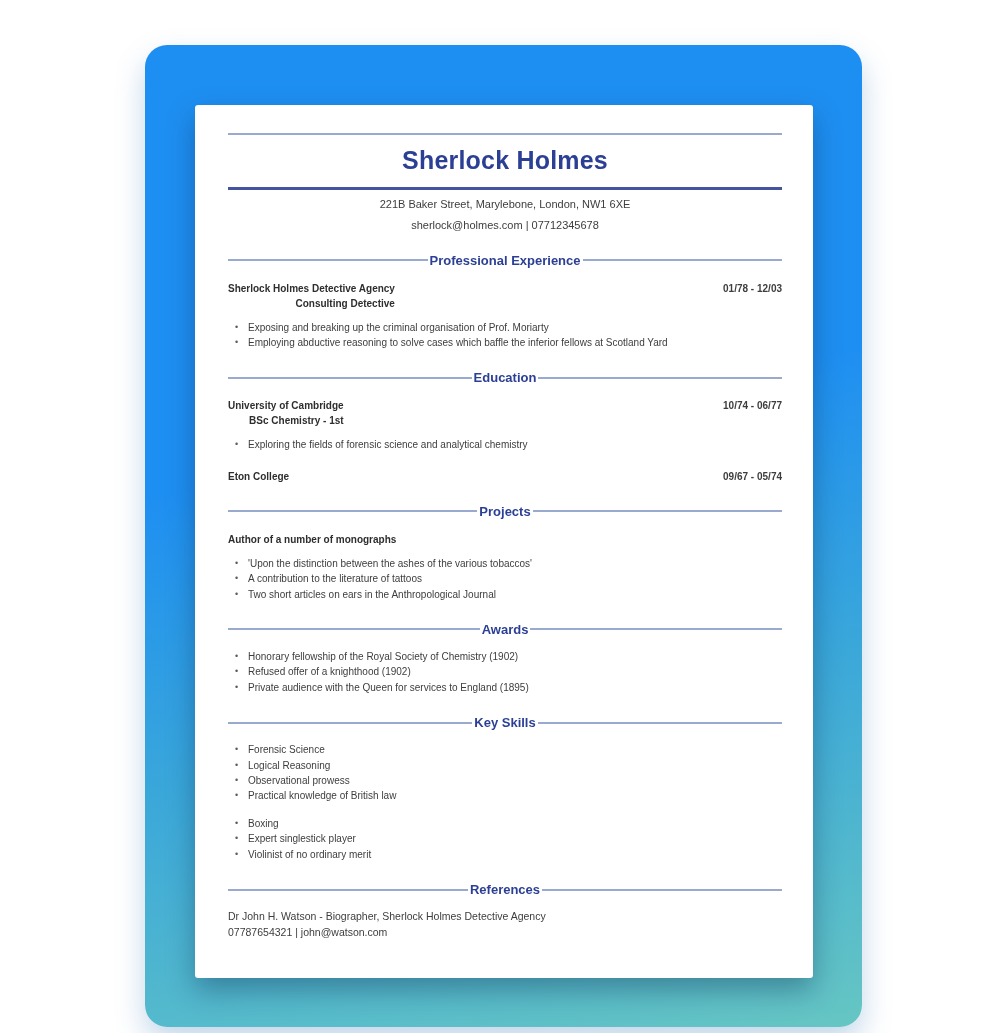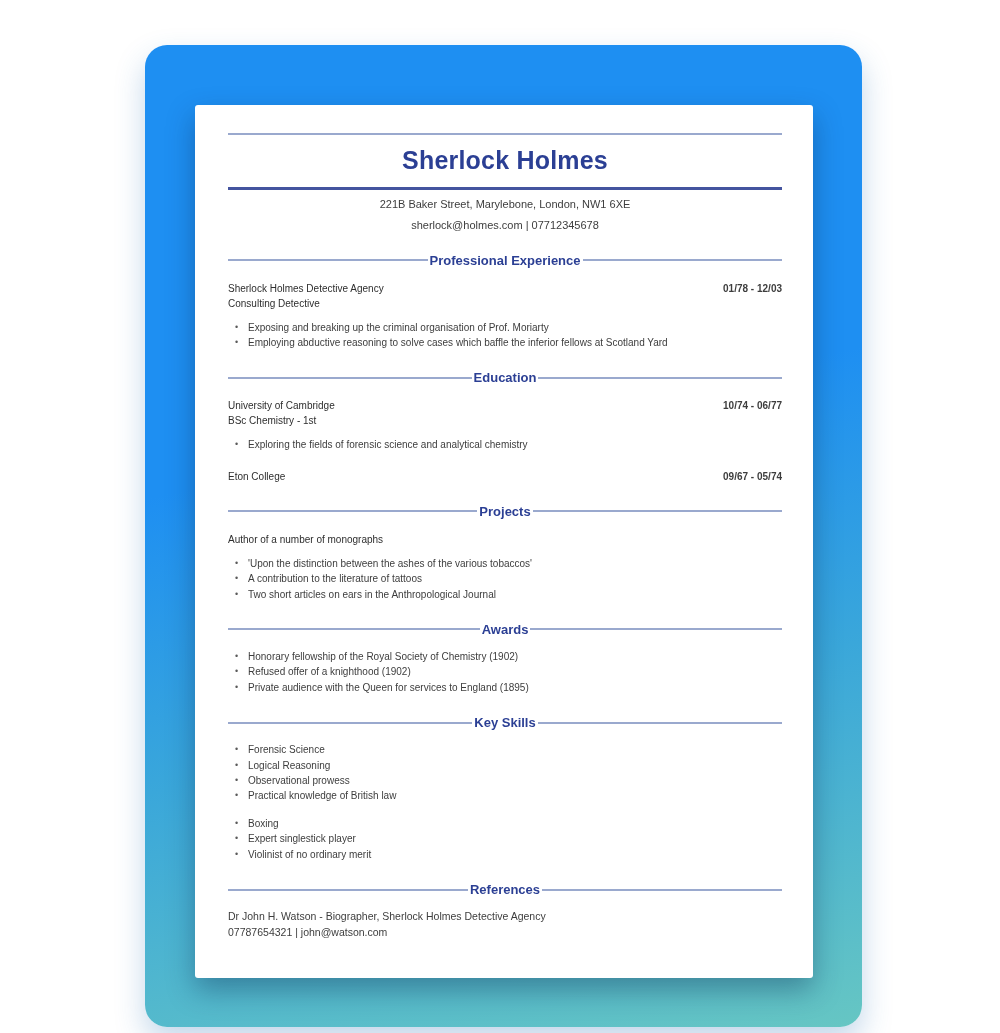--- a/index.html
+++ b/index.html
@@ -62,23 +62,24 @@
   }
   .entry-row {
     display: flex;
     justify-content: space-between;
     align-items: flex-start;
     margin-top: 13px;
   }
   .entry-row.tight { margin-top: 16px; gap: 16px; }
   .entry-titles .line {
     font-size: 10px;
-    font-weight: normal;
+    font-weight: bold;
     color: #2e2e2e;
     line-height: 15px;
+    text-align: right;
   }
   .dates {
     font-size: 10px;
     font-weight: bold;
     color: #3d3d3d;
     line-height: 15px;
     white-space: nowrap;
   }
   ul.bullets {
     margin: 9px 0 0 0;

